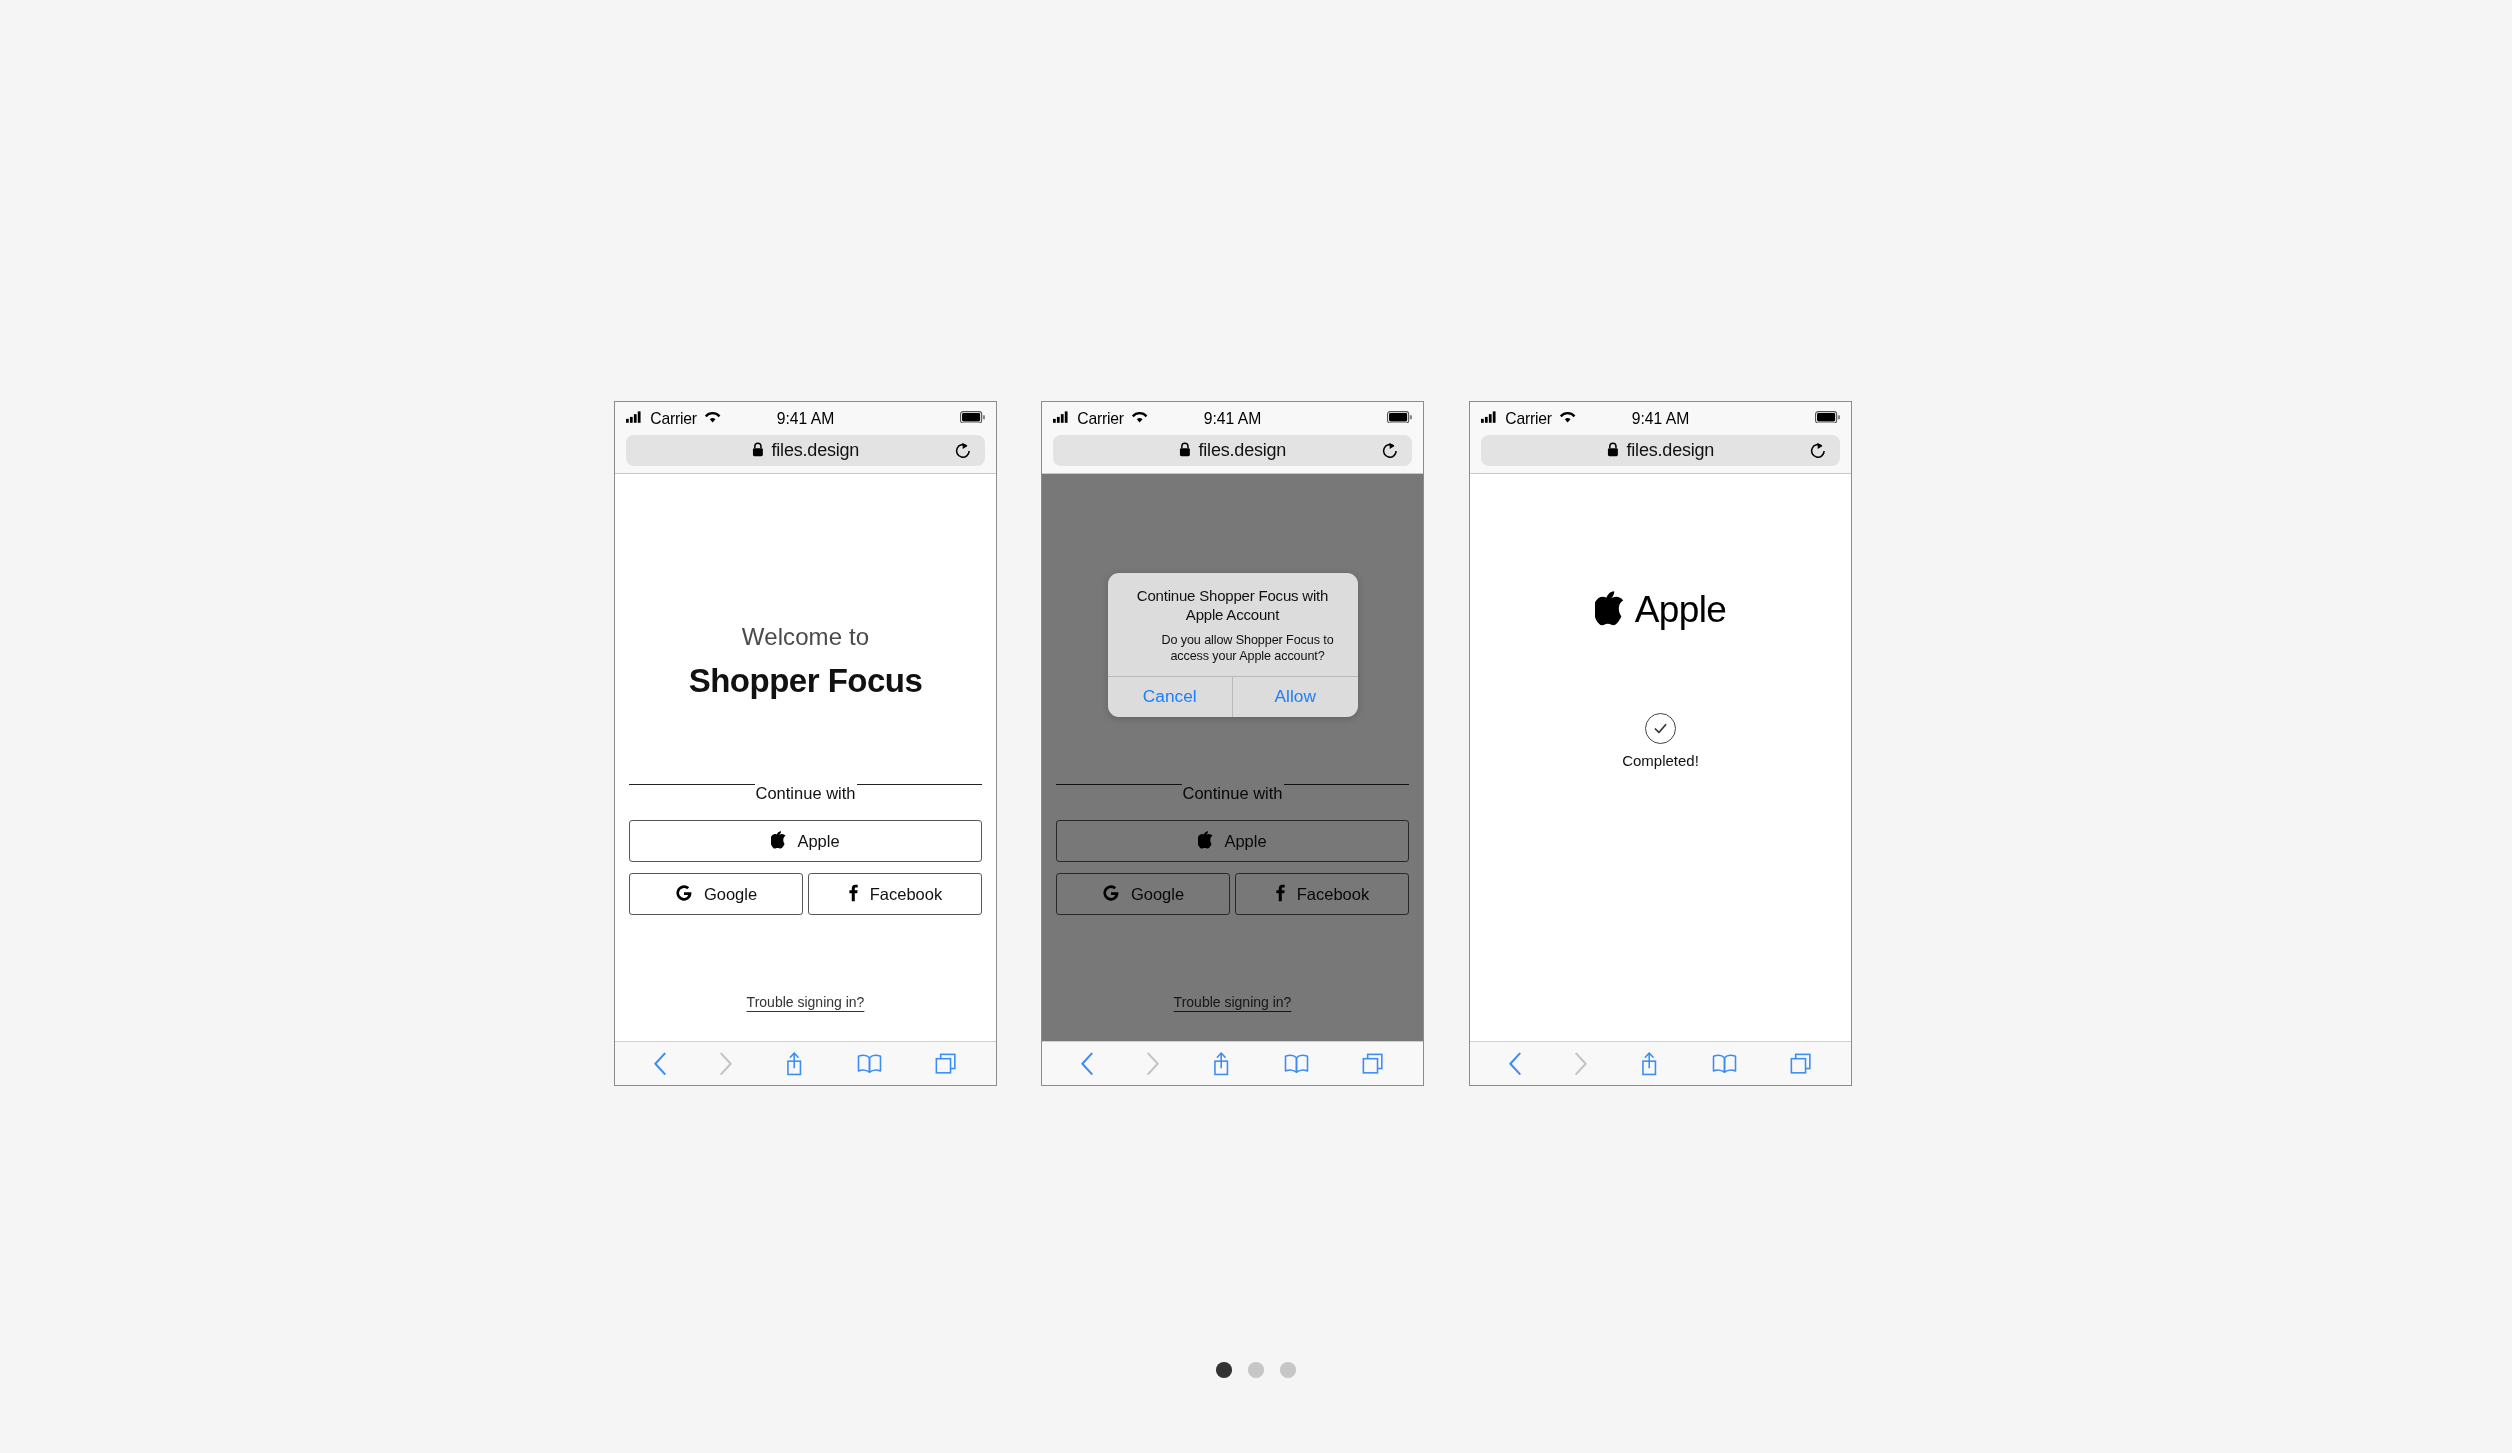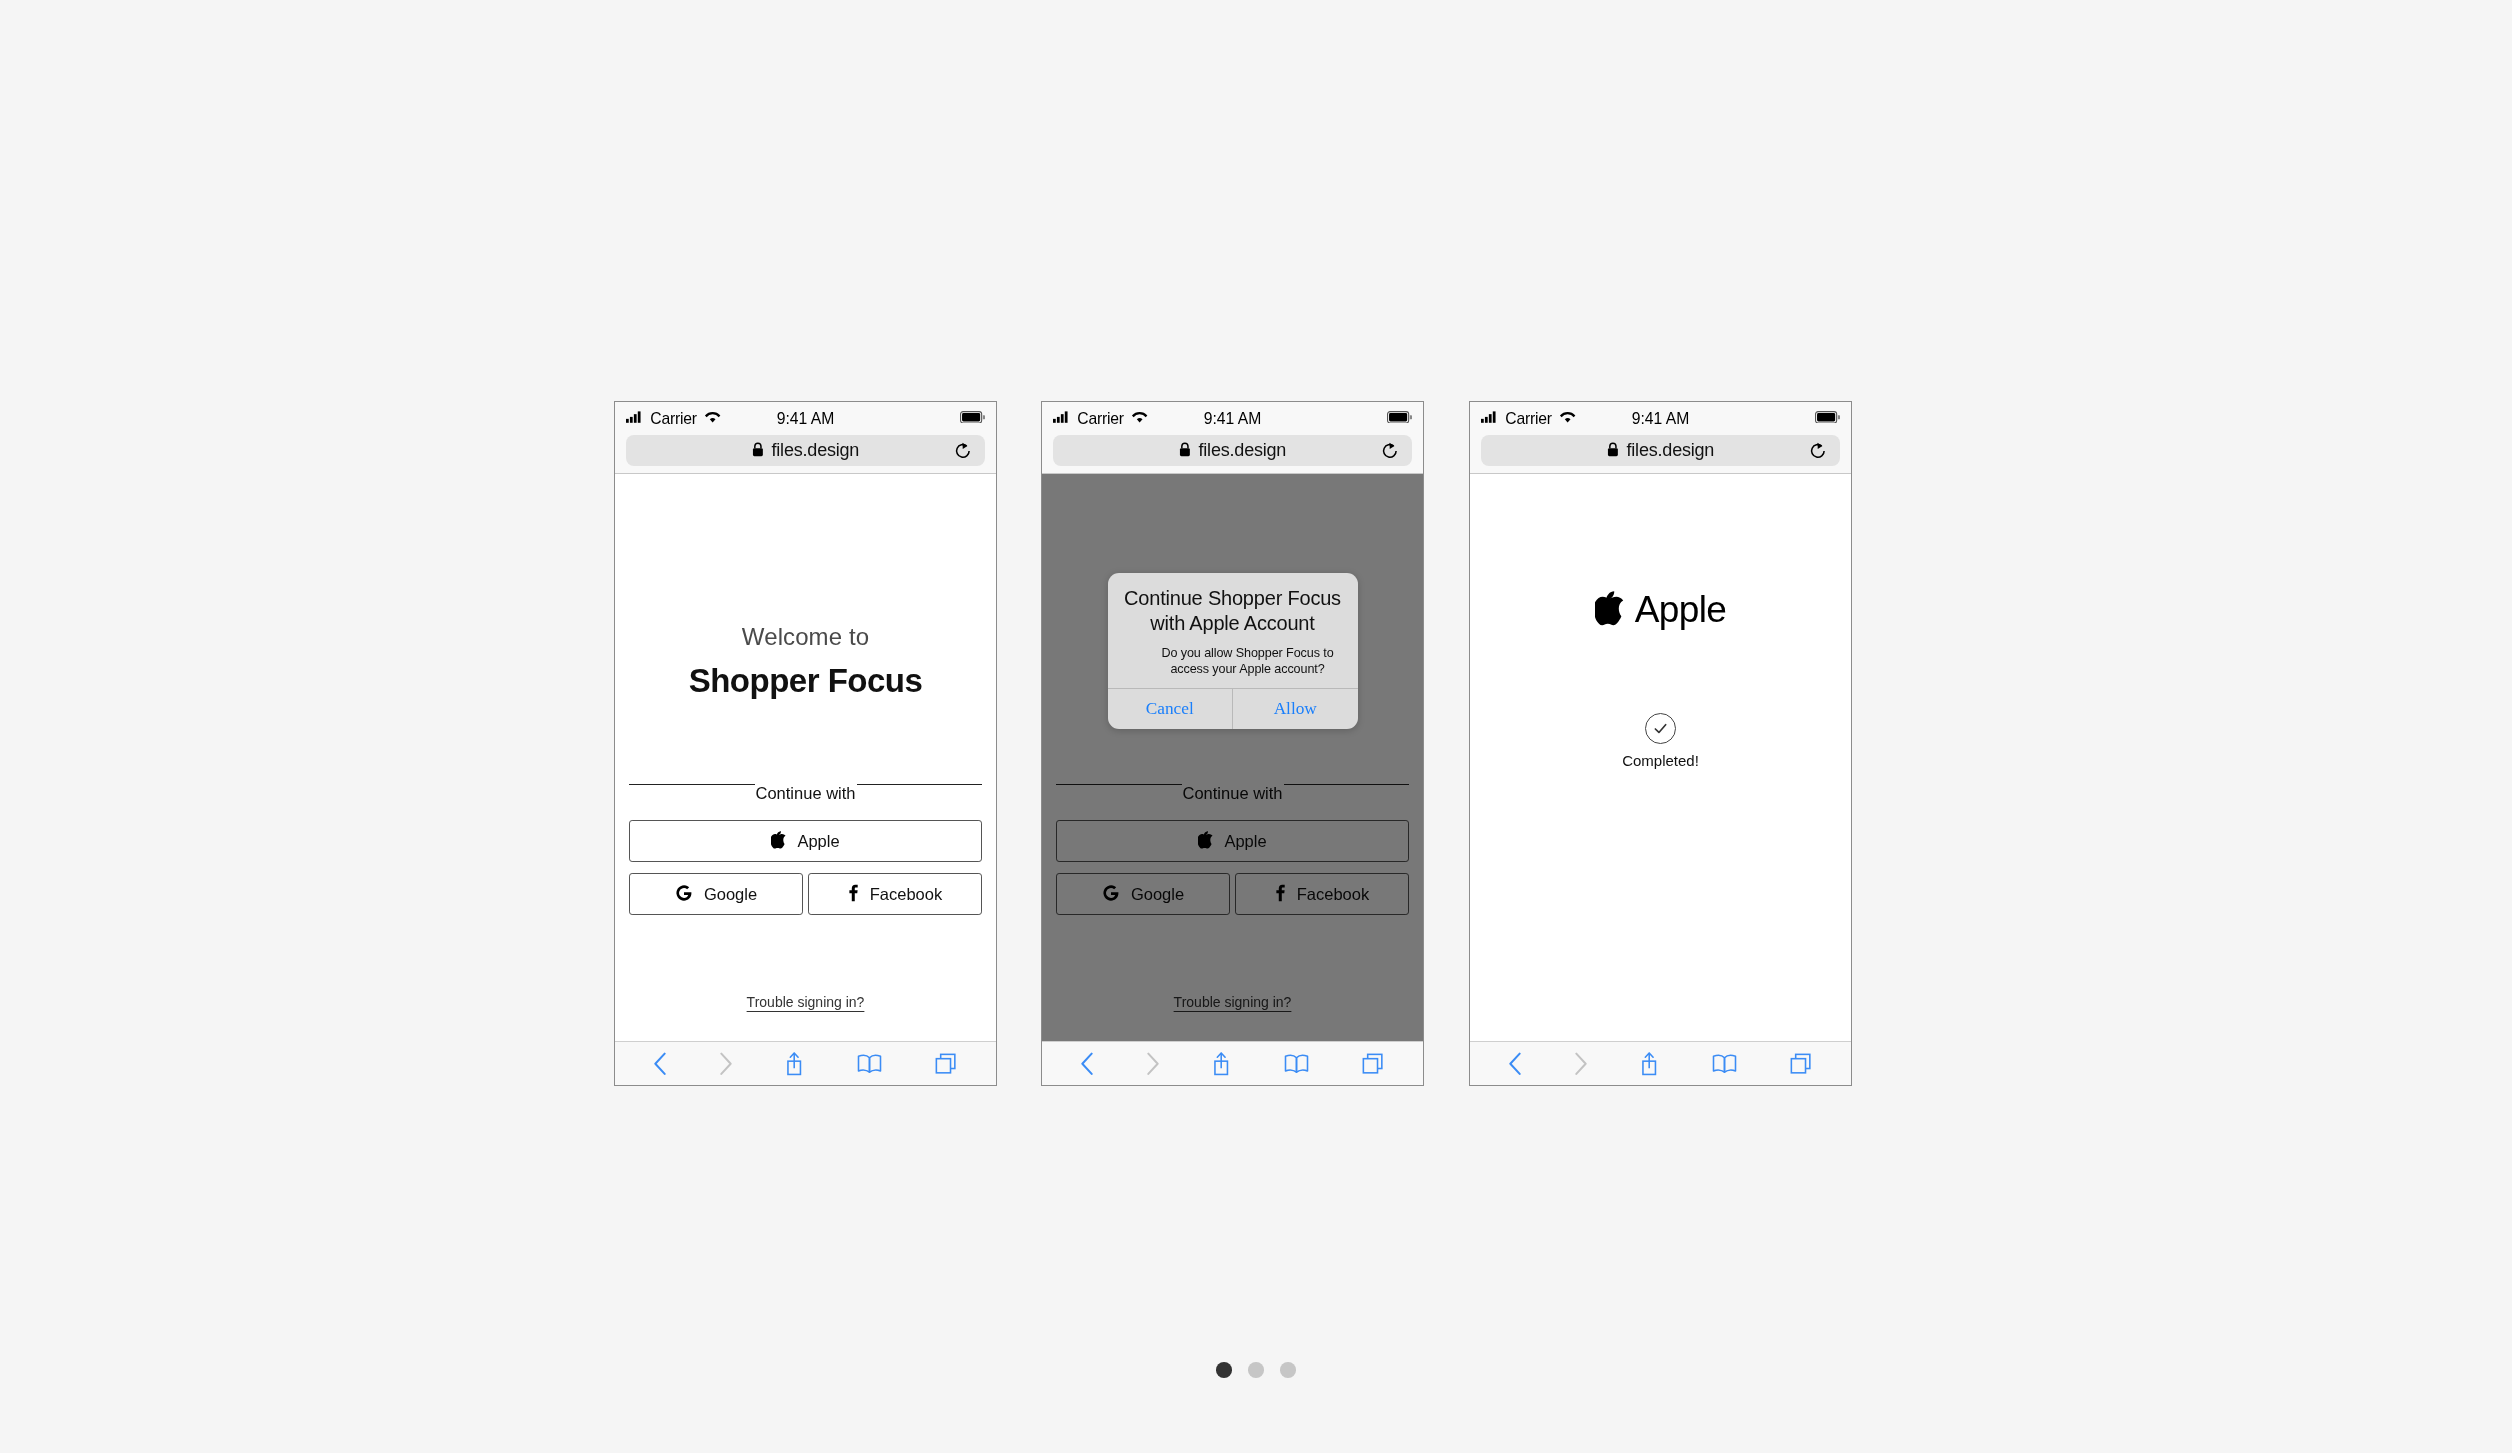--- a/index.html
+++ b/index.html
@@ -197,37 +197,36 @@
     background: #dcdcdc;
     border-radius: 11px;
     overflow: hidden;
     box-shadow: 0 1.6px 7.9px rgba(0,0,0,0.18);
   }
   .alert-body {
     padding: 12.6px 11px 11px 11px;
     text-align: center;
   }
   .alert-title {
-    font-size: 20px;
+    font-size: 15px;
     color: #111;
     line-height: 1.28;
     letter-spacing: -0.2px;
   }
   .alert-msg {
     font-size: 12.6px;
     color: #111;
     line-height: 1.3;
     margin-top: 7.9px;
     letter-spacing: -0.1px;
     margin-left: 30px;
   }
   .alert-actions {
     display: flex;
     border-top: 0.8px solid #b9b9b9;
-    font-family: Liberation Serif, serif;
   }
   .alert-btn {
     flex: 1 1 0;
     text-align: center;
     padding: 9.4px 3.1px 10.2px 3.1px;
     font-size: 17.3px;
     color: #1a7ffb;
     cursor: pointer;
   }
   .alert-btn + .alert-btn { border-left: 0.8px solid #b9b9b9; }

